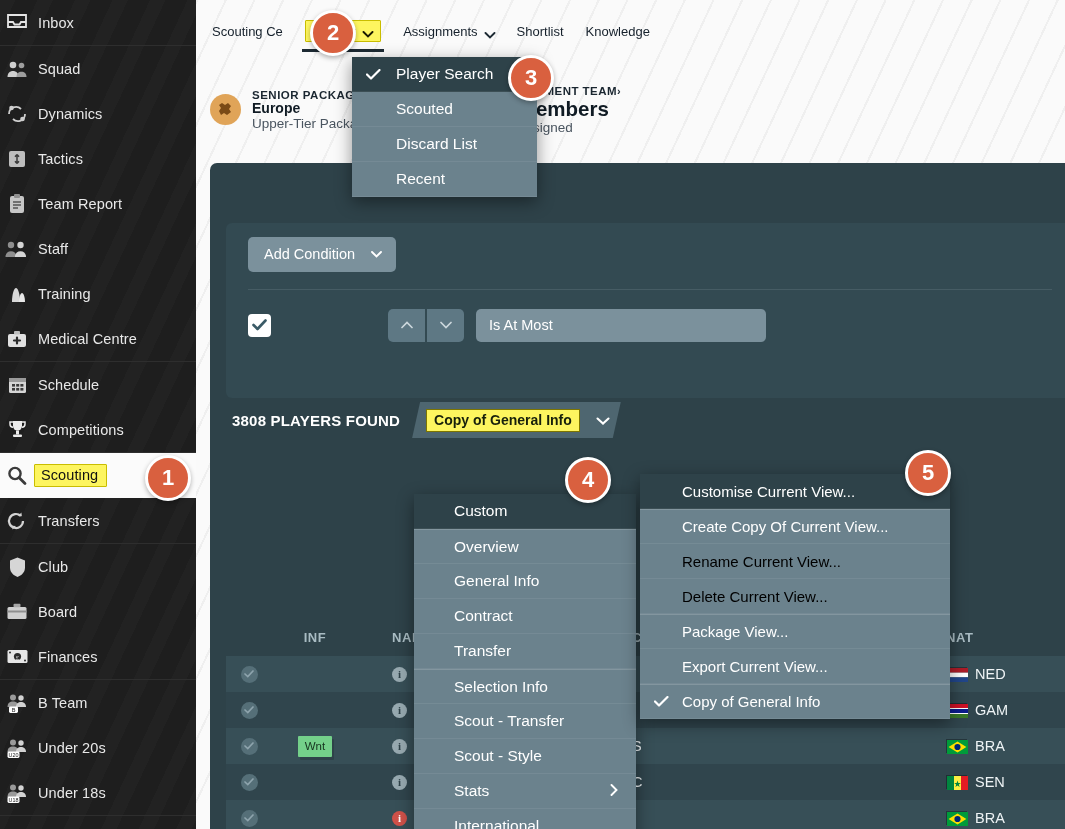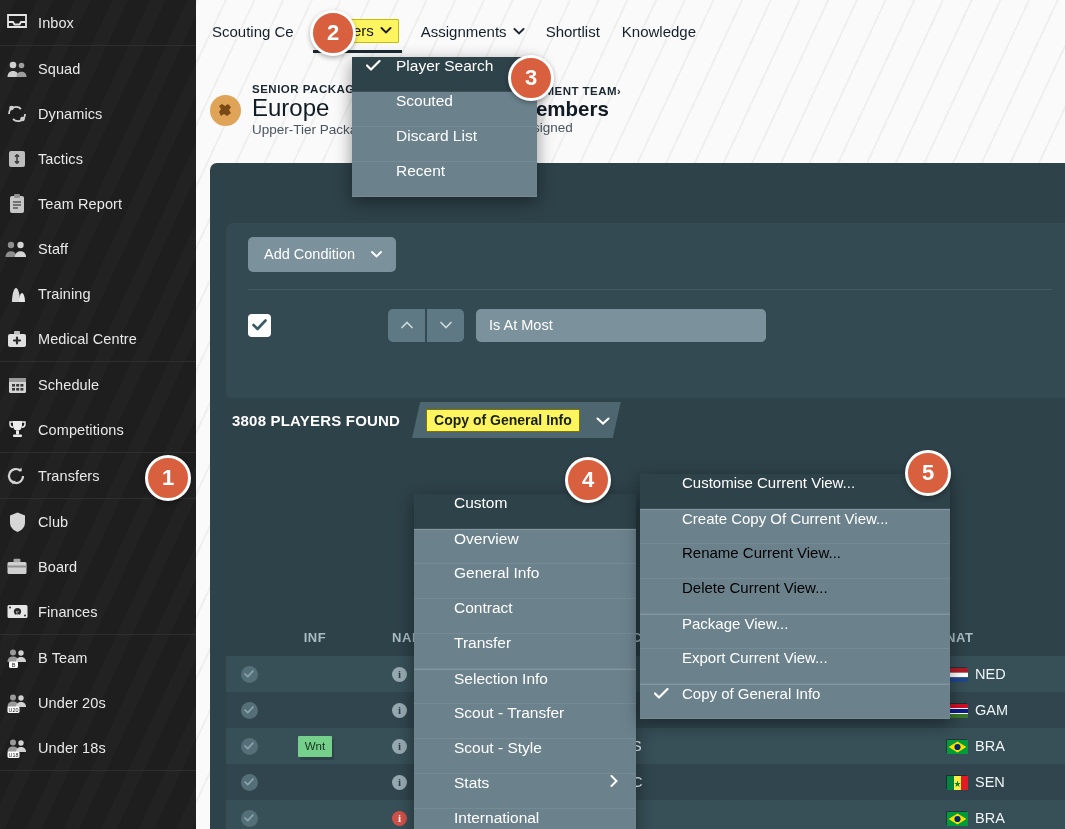--- a/index.html
+++ b/index.html
@@ -44,43 +44,43 @@
     position: absolute; left: 196px; top: 0; width: 869px; height: 829px;
     background: #fafafa;
     background-image: repeating-linear-gradient(115deg,
         rgba(0,0,0,0.045) 0px, rgba(0,0,0,0.045) 2px,
         rgba(0,0,0,0) 2px, rgba(0,0,0,0) 26px);
   }
 
   
   #tabbar { position: relative; height: 62px; }
   .tabs { display: flex; align-items: center; height: 62px; padding-left: 16px; gap: 22px; }
-  .tab { position: relative; font-size: 15px; color: #15202b; white-space: nowrap; cursor: pointer;
-         display: flex; align-items: center; gap: 6px; }
+  .tab { position: relative; font-size: 13px; color: #15202b; white-space: nowrap; cursor: pointer;
+         display: flex; align-items: flex-end; gap: 6px; }
   .tab.hl {
     background: #fdf55f; border: 1px solid #c9bd00; color: #111;
     padding: 2px 7px 3px 7px; border-radius: 1px; font-weight: 400;
   }
   .tab.hl::after {
     content: ""; position: absolute; left: -4px; right: -4px; bottom: -11px;
     height: 3px; background: #1d2a33;
   }
   .caret { display: inline-block; width: 11px; height: 7px; }
   .caret svg { display: block; }
 
   
   #pkgstrip { display: flex; align-items: center; height: 96px; padding-left: 14px; position: relative; }
   .pkg { display: flex; align-items: center; gap: 11px; }
   .pkg-badge {
     width: 31px; height: 31px; border-radius: 50%; background: #e0a458;
     display: flex; align-items: center; justify-content: center; font-size: 15px;
     color: #6b3c12; overflow: hidden;
   }
   .pkg-kicker { font-size: 11.5px; font-weight: bold; letter-spacing: .5px; color: #1a2630; }
-  .pkg-title { font-size: 24px; font-weight: normal; color: #101b24; line-height: 1.12; }
+  .pkg-title { font-size: 14px; font-weight: bold; color: #101b24; line-height: 1.12; }
   .pkg-sub { font-size: 13.5px; color: #4a5560; }
   .pkg-caret { margin-left: 18px; color: #27313a; }
   .vdiv { width: 1px; height: 74px; background: #d8dade; margin: 0 22px 0 14px; }
   .team { display: flex; align-items: center; gap: 12px; }
   .team-badge {
     width: 34px; height: 34px; border-radius: 50%; background: #16202a;
     display: flex; align-items: center; justify-content: center;
   }
   .team-kicker { font-size: 11.5px; font-weight: bold; letter-spacing: .45px; color: #1a2630; }
   .team-kicker .chev { font-size: 11px; }
@@ -164,21 +164,21 @@
   .inf-dot.red { background: #cf5149; color: #fff; }
   .chkmark { width: 17px; height: 17px; border-radius: 50%; background: #556f78;
              display: flex; align-items: center; justify-content: center; }
   .flag { width: 21px; height: 14px; border: 1px solid rgba(0,0,0,.32); flex: 0 0 auto; }
 
   
   .menu { position: absolute; background: #6b828d; z-index: 60;
           box-shadow: 0 5px 16px rgba(0,0,0,.42); }
   .menu .mi {
     font-size: 15.5px; color: #ffffff; padding: 0 18px 0 40px;
-    height: 35px; display: flex; align-items: flex-start; cursor: pointer;
+    height: 35px; display: flex; align-items: center; cursor: pointer;
     border-bottom: 1px solid rgba(255,255,255,0.07);
   }
   .menu .mi.sel2 { background: #2e4249; }
   .menu .mi.disabled { color: #000000; cursor: default; }
   .menu .mi .tick { position: absolute; left: 14px; font-size: 15px; }
   .menu .mi .arw { margin-left: auto; font-size: 14px; }
   .menu .mi.sepTop { border-top: 1px solid rgba(255,255,255,0.16); }
 
   #menu-players { left: 352px; top: 57px; width: 185px; }
   #menu-players .mi { height: 35px; padding-left: 44px; }
@@ -318,20 +318,29 @@
               <path d="M6 2h9v5a4.5 4.5 0 0 1-9 0z" fill="#ececec"></path>
               <path d="M6 3H3v2c0 2 1.4 3.2 3 3.2M15 3h3v2c0 2-1.4 3.2-3 3.2" stroke="#ececec" stroke-width="1.5" fill="none"></path>
               <rect x="9" y="11.5" width="3" height="4" fill="#ececec"></rect>
               <rect x="6" y="15.5" width="9" height="2.6" rx="1" fill="#ececec"></rect>
             </svg>
           </span>
           <span class="lbl">Competitions</span>
         </div>
       </div>
       <div class="nav-group">
+        <div class="nav-item selected">
+          <span class="ico">
+            <svg width="22" height="22" viewBox="0 0 22 22">
+              <circle cx="9" cy="8.5" r="5.6" fill="none" stroke="currentColor" stroke-width="2.4"></circle>
+              <path d="M13.2 12.8L19 18.6" stroke="currentColor" stroke-width="2.8" stroke-linecap="round"></path>
+            </svg>
+          </span>
+          <span class="lbl">Scouting</span>
+        </div>
         <div class="nav-item">
           <span class="ico">
             <svg width="22" height="20" viewBox="0 0 22 20">
               <path d="M17 10a7 7 0 1 1-2.2-5.1" stroke="#d3d3d3" stroke-width="2.2" fill="none"></path>
               <path d="M15.4 1.5l.4 3.8-3.8-.3z" fill="#d3d3d3"></path>
               <path d="M5 10a7 7 0 0 0 2.2 5.1" stroke="#d3d3d3" stroke-width="2.2" fill="none" opacity="0"></path>
               <path d="M6.6 18.5l-.4-3.8 3.8.3z" fill="#d3d3d3"></path>
             </svg>
           </span>
           <span class="lbl">Transfers</span>

